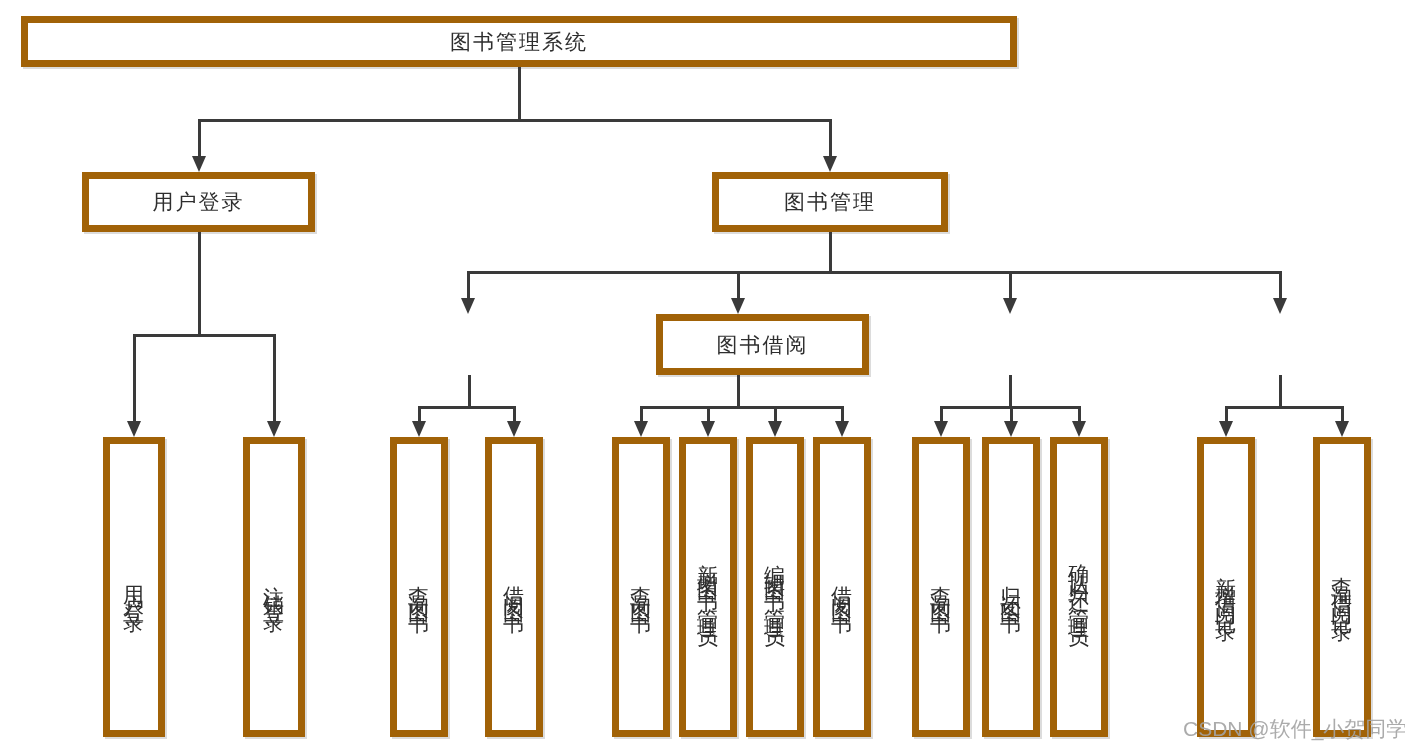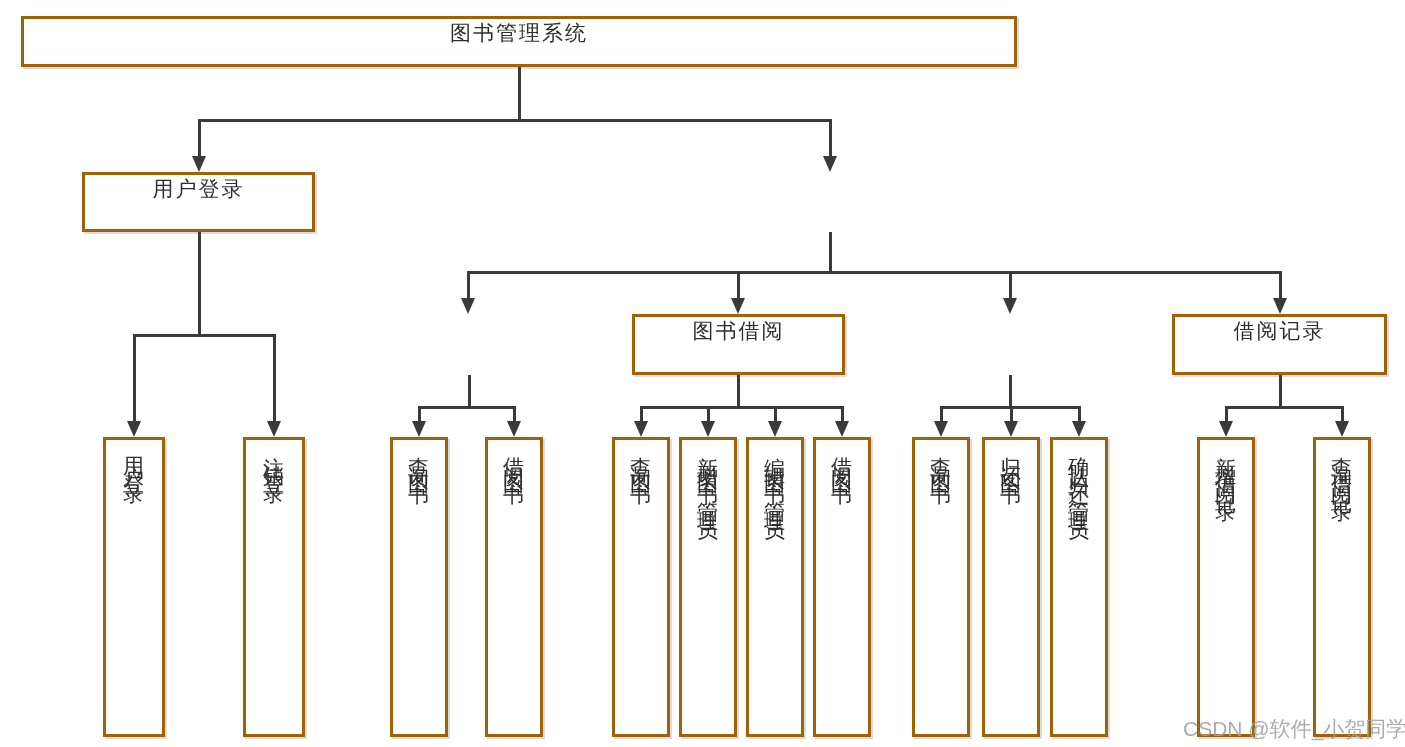--- a/index.html
+++ b/index.html
@@ -1,22 +1,22 @@
 <!DOCTYPE html>
 <html><head>
 <meta charset="utf-8">
 <style>
   html,body { margin:0; padding:0; background:#ffffff; }
   .canvas {
     position:relative; width:1405px; height:747px; background:#ffffff;
     font-family:"Liberation Sans","DejaVu Sans",sans-serif; overflow:hidden;
   }
   .box {
-    position:absolute; border:3px solid #a16207; background:#ffffff;
-    display:flex; justify-content:center;
+    position:absolute; border:7px solid #a16207; background:#ffffff;
+    display:flex; align-items:center; justify-content:center;
     box-sizing:border-box; color:#2e2e2e;
     box-shadow:2px 2px 0 rgba(130,130,130,0.28);
   }
   .hlabel { font-size:21px; letter-spacing:2px; white-space:nowrap; }
   .leaf .vlabel {
     display:block; writing-mode:vertical-rl; text-orientation:mixed;
     font-size:21px; line-height:1; letter-spacing:9px; white-space:nowrap;
   }
   .vline { position:absolute; width:3px; background:#3a3a3a; }
   .hline { position:absolute; height:3px; background:#3a3a3a; }
@@ -36,30 +36,30 @@
 <div class="canvas">
 
   <div class="box" style="left:21px; top:16px; width:996px; height:51px;">
     <span class="hlabel">图书管理系统</span>
   </div>
 
   <div class="box" style="left:82px; top:172px; width:233px; height:60px;">
     <span class="hlabel">用户登录</span>
   </div>
 
+  <div class="box" style="left:712px; top:172px; width:236px; height:60px;">
+    <span class="hlabel">图书管理</span>
+  </div>
 
 
-  <div class="box" style="left:632px; top:314px; width:213px; height:61px;">
+  <div class="box" style="left:656px; top:314px; width:213px; height:61px;">
     <span class="hlabel">图书借阅</span>
   </div>
 
 
-  <div class="box" style="left:1172px; top:314px; width:215px; height:61px;">
-    <span class="hlabel">借阅记录</span>
-  </div>
 
   <div class="box leaf" style="left:103px; top:437px; width:62px; height:300px;">
     <span class="vlabel">用户登录</span>
   </div>
   <div class="box leaf" style="left:243px; top:437px; width:62px; height:300px;">
     <span class="vlabel">注销登录</span>
   </div>
 
   <div class="box leaf" style="left:390px; top:437px; width:58px; height:300px;">
     <span class="vlabel">查询图书</span>

